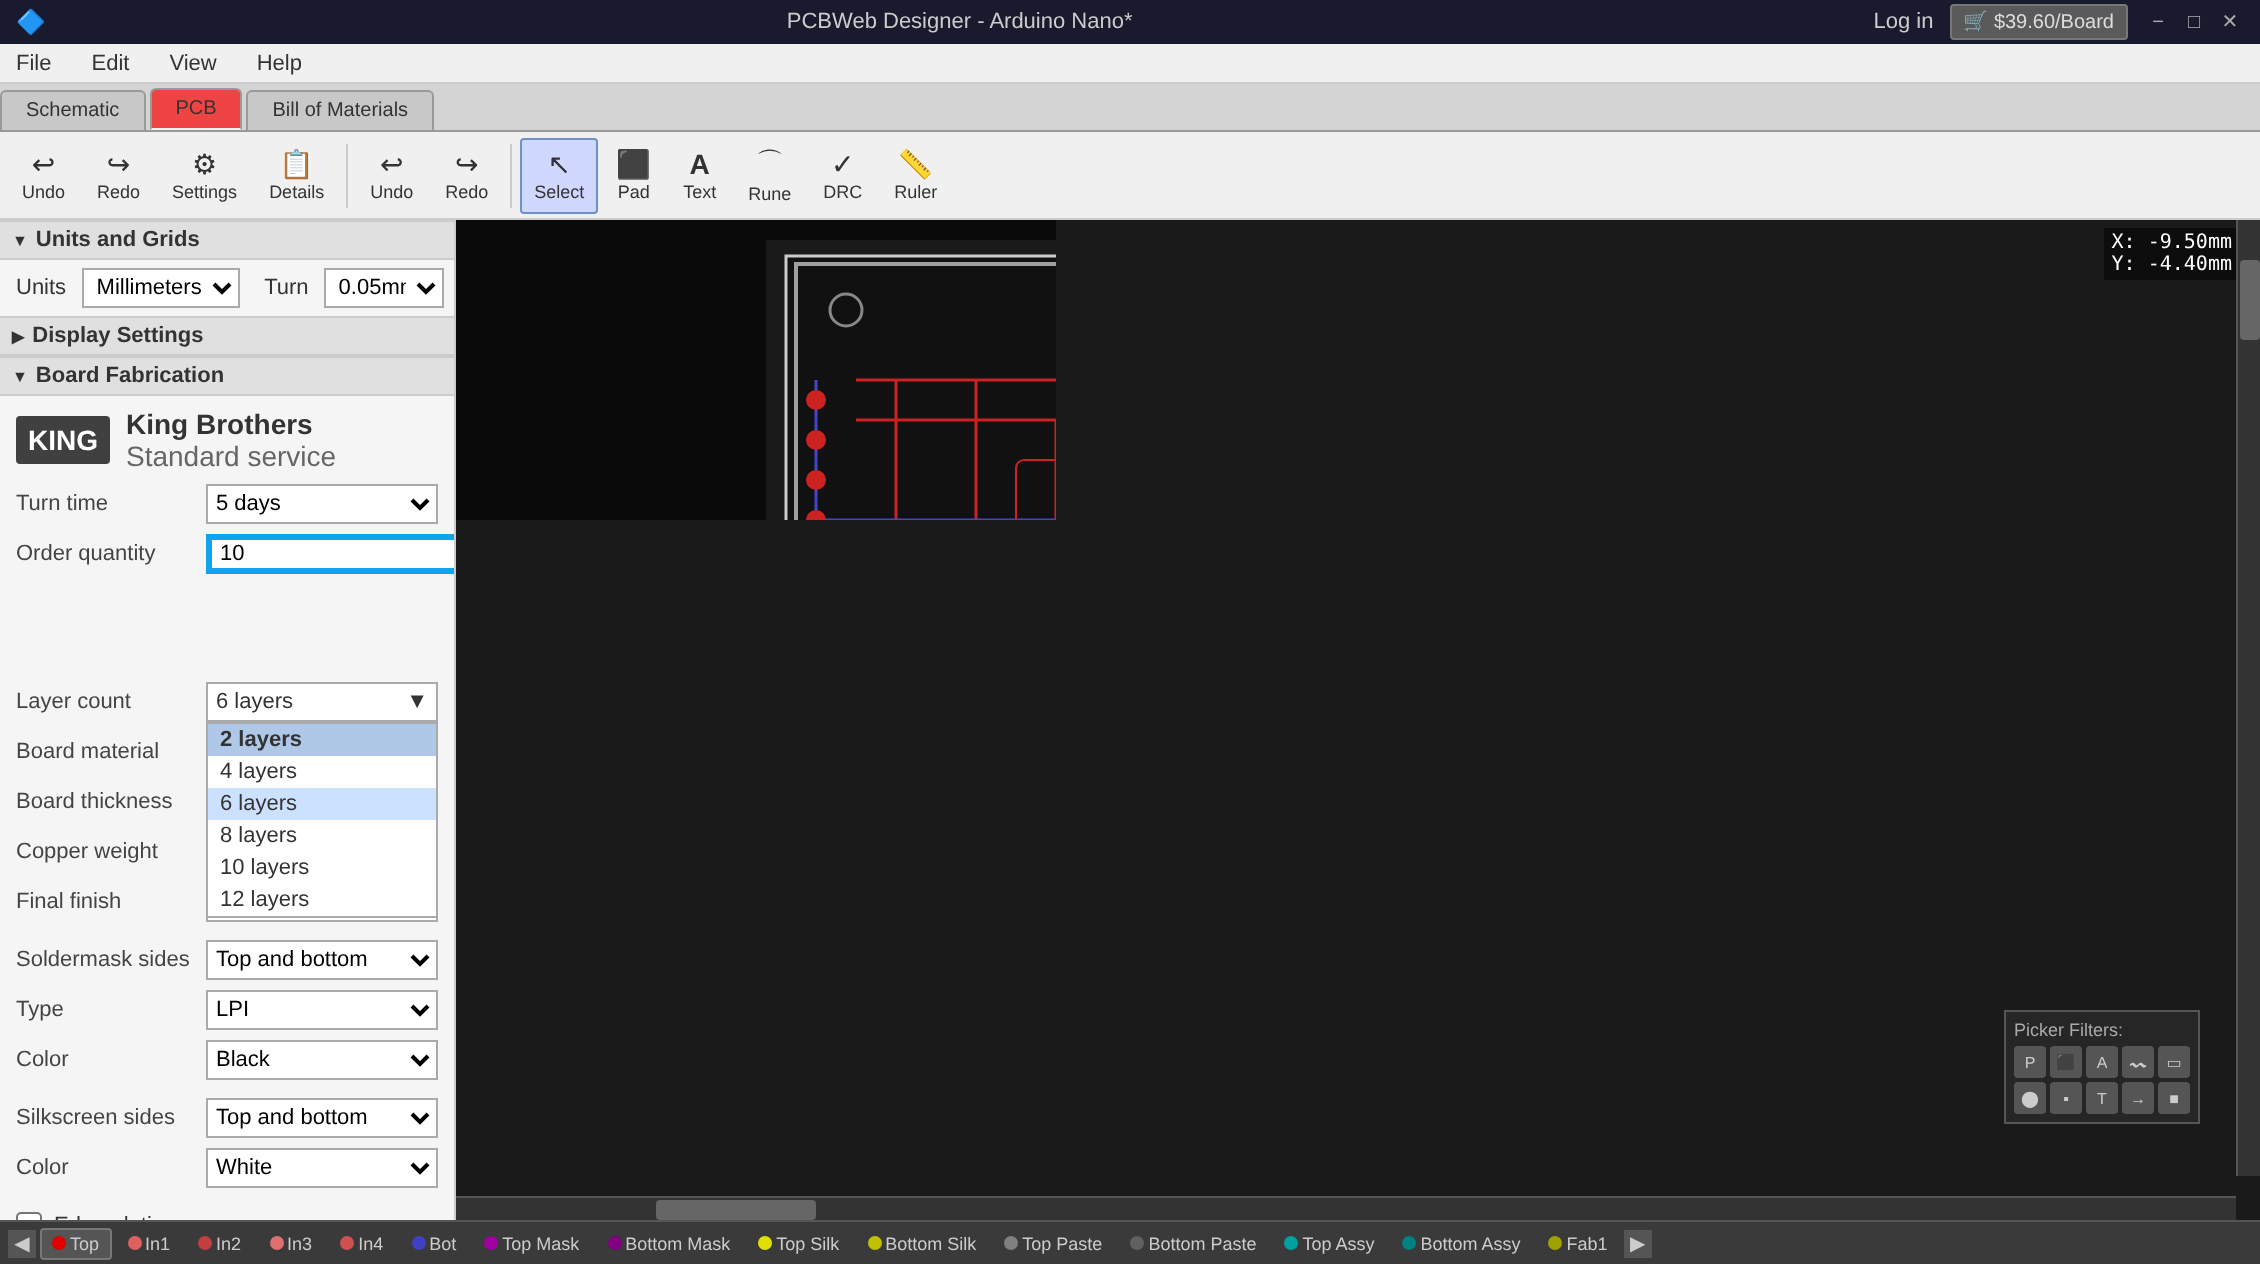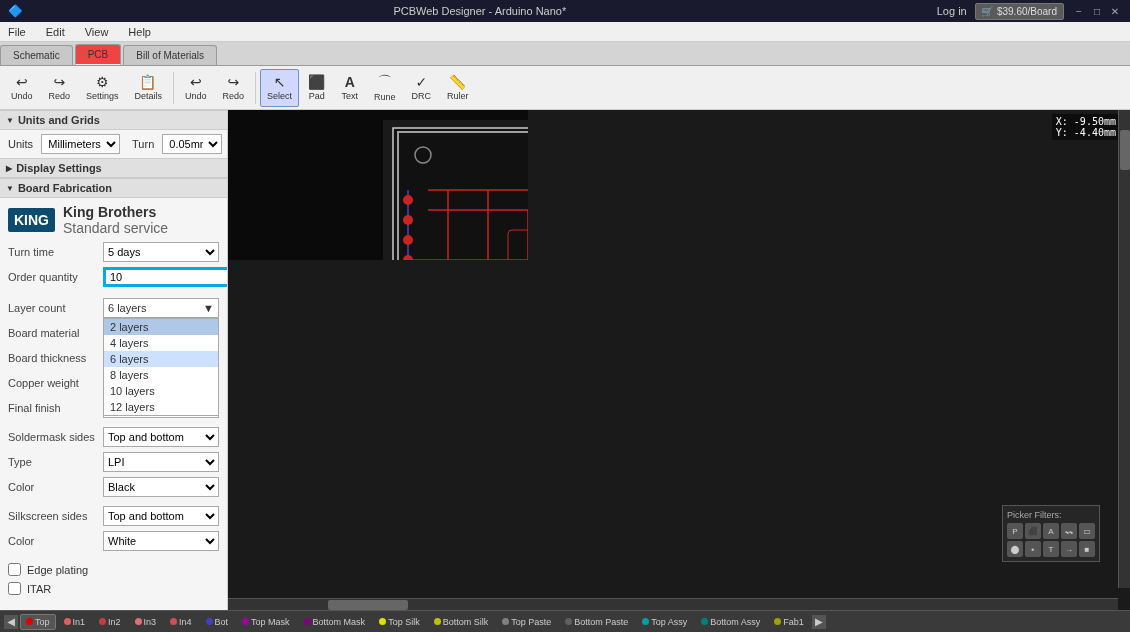--- a/index.html
+++ b/index.html
@@ -131,21 +131,21 @@
     }
 
     
     .fab-header {
       display: flex;
       align-items: center;
       gap: 8px;
       padding: 6px 8px;
     }
     .fab-logo {
-      background: #0c4a6e;
+      background: #404040;
       color: white;
       font-weight: bold;
       font-size: 14px;
       padding: 4px 6px;
       border-radius: 2px;
     }
     .fab-info { font-size: 14px; }
     .fab-info .company { font-weight: bold; }
     .fab-info .service { color: #666; }
 
@@ -197,21 +197,21 @@
       border: 1px solid #aaa;
       z-index: 100;
       width: 100%;
       font-size: 11px;
     }
     .layer-option {
       padding: 2px 6px;
       cursor: pointer;
     }
     .layer-option.selected { background: #cce0ff; }
-    .layer-option.highlighted { background: #b0c8e8; }
+    .layer-option.highlighted { background: #b0c8e8; font-weight: bold; }
 
     
     .check-row {
       display: flex;
       align-items: center;
       gap: 6px;
       padding: 3px 8px;
       font-size: 11px;
     }
 
@@ -459,21 +459,21 @@
     </div>
 
     <div class="field-row">
       <span class="field-label">Order quantity</span>
       <input type="text" class="form-input" value="10" style="flex: 1 1 0%;">
     </div>
 
 
     <div style="height:6px;"></div>
 
-    <div class="field-row" style="position:relative;">
+    <div class="field-row" style="position:relative;margin-top:43px;">
       <span class="field-label">Layer count</span>
       <div class="layer-dropdown-container">
         <div class="layer-dropdown-btn">
           <span>6 layers</span>
           <span>▼</span>
         </div>
 
         <div class="layer-dropdown-list">
           <div class="layer-option highlighted">2 layers</div>
           <div class="layer-option">4 layers</div>

